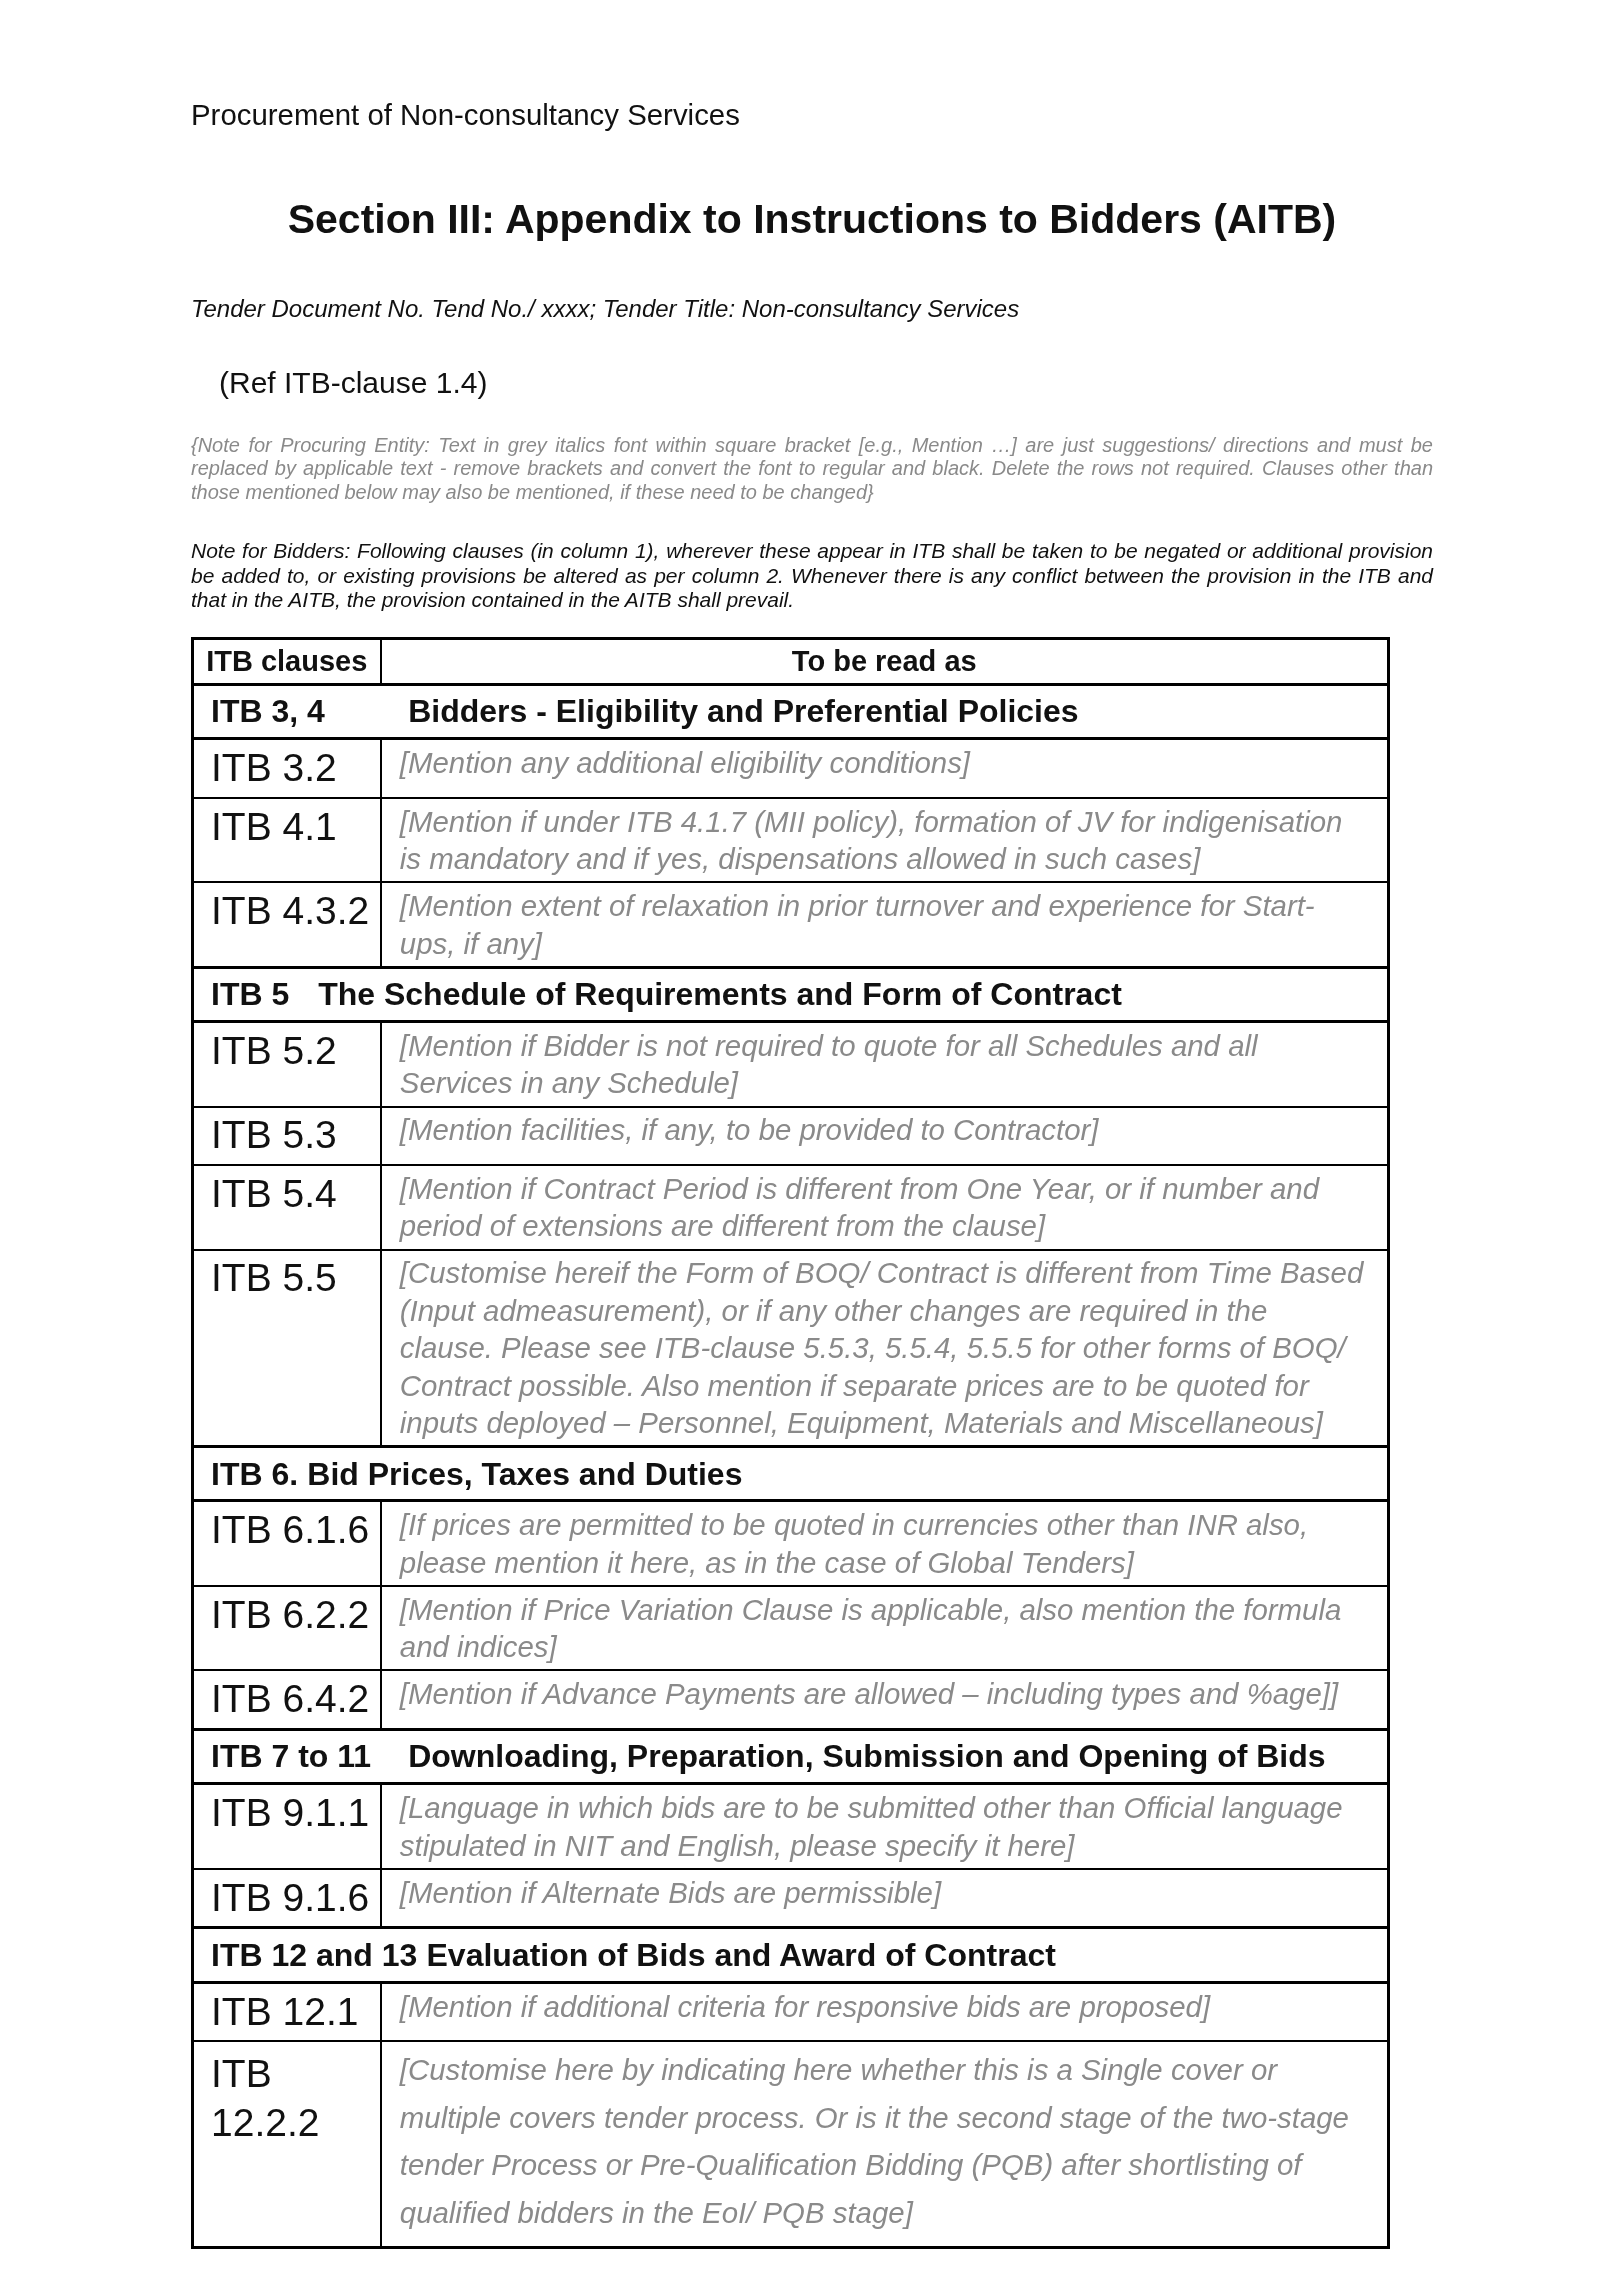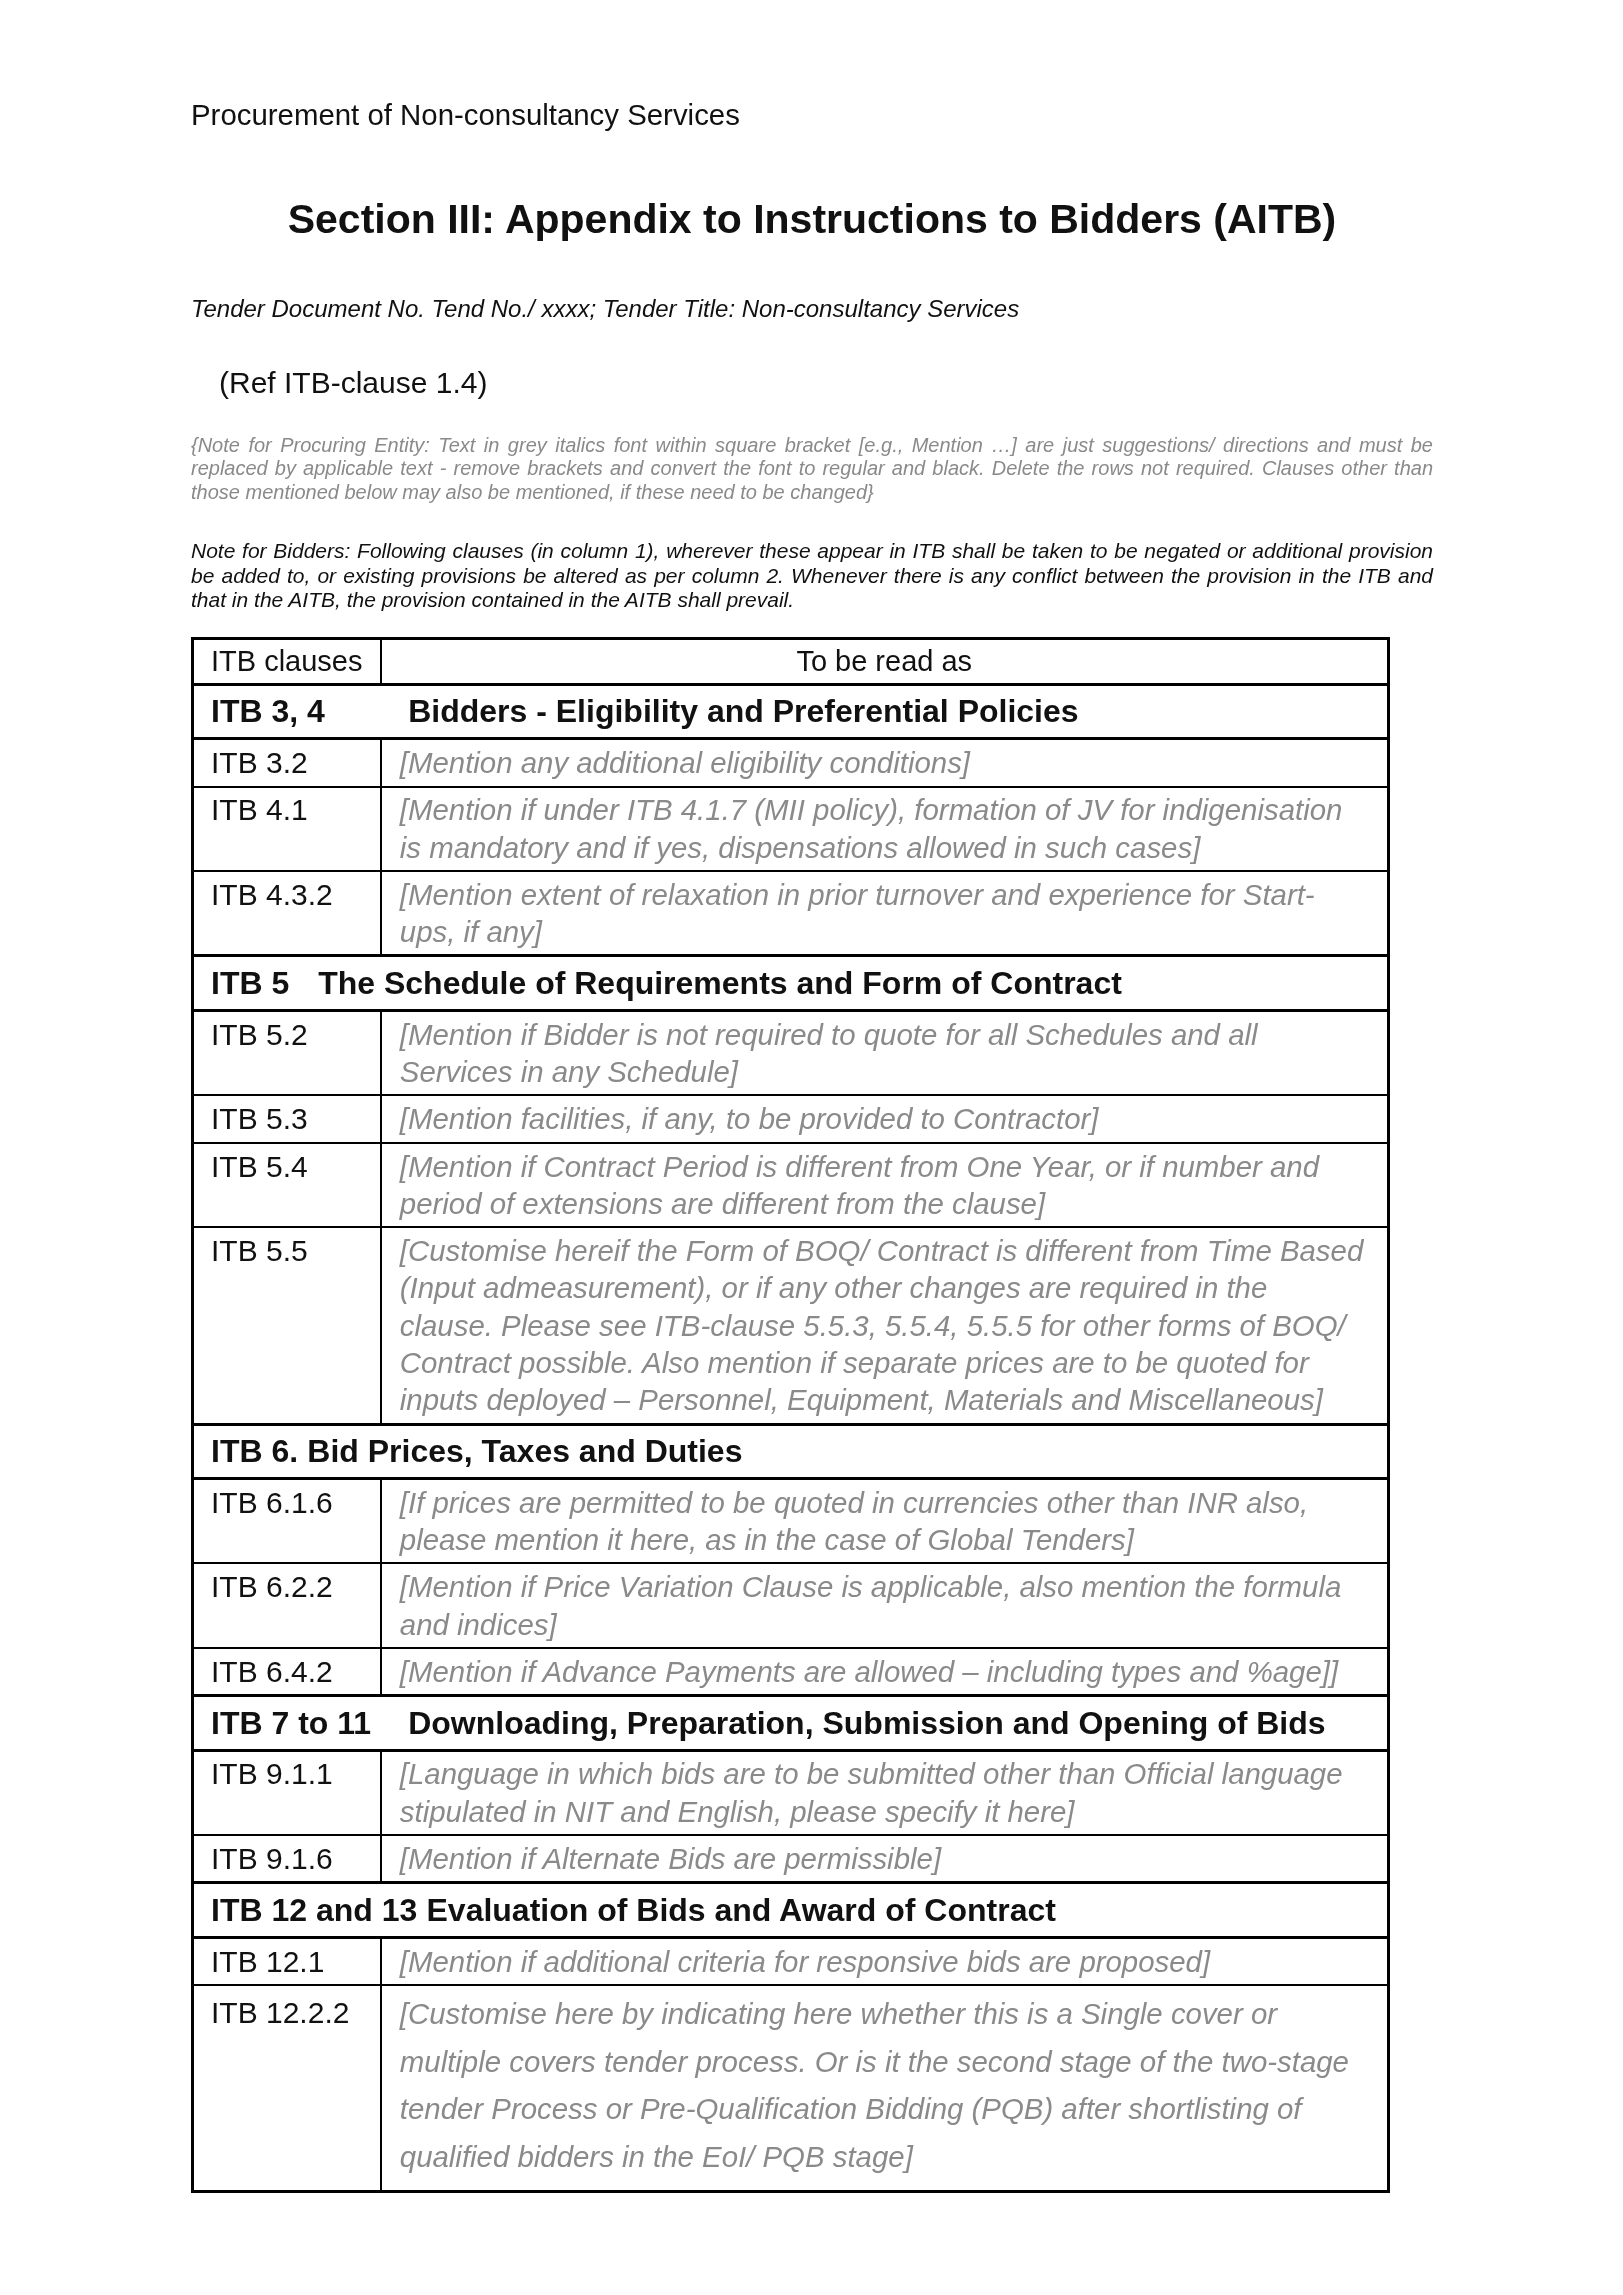--- a/index.html
+++ b/index.html
@@ -67,42 +67,42 @@
     table-layout: fixed;
   }
   table.aitb, table.aitb th, table.aitb td {
     border: 2px solid var(--line, #000000);
   }
   table.aitb {
     border-width: 3.3px;
   }
   table.aitb th {
     font-size: 29px;
-    font-weight: normal;
+    font-weight: bold;
     text-align: center;
     padding: 5.2px 6.5px;
     border-bottom-width: 3.9px;
   }
   col.col-clause { width: 188px; }
   tr.section-row td {
     font-size: 32px;
     font-weight: bold;
     padding: 6.5px 6.5px 6.5px 17px;
     border-top-width: 3.9px;
     border-bottom-width: 3.9px;
     line-height: 1.2;
   }
   .section-clause {
     display: inline-block;
     margin-right: 9.2px;
   }
   .section-clause.tab-col2 { min-width: 188px; }
   .section-clause.tab-sm   { min-width: 98px; }
   td.c-clause {
-    font-size: 30px;
+    font-size: 39px;
     vertical-align: top;
     padding: 3.9px 6.5px 3.9px 17px;
     line-height: 1.25;
   }
   td.c-value {
     font-size: 29.4px;
     font-style: italic;
     color: var(--grey, #8a8a8a);
     vertical-align: top;
     padding: 3.9px 19.6px 3.9px 18.3px;

